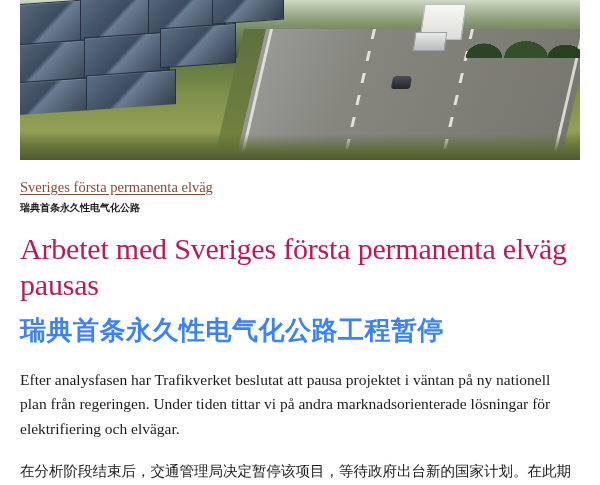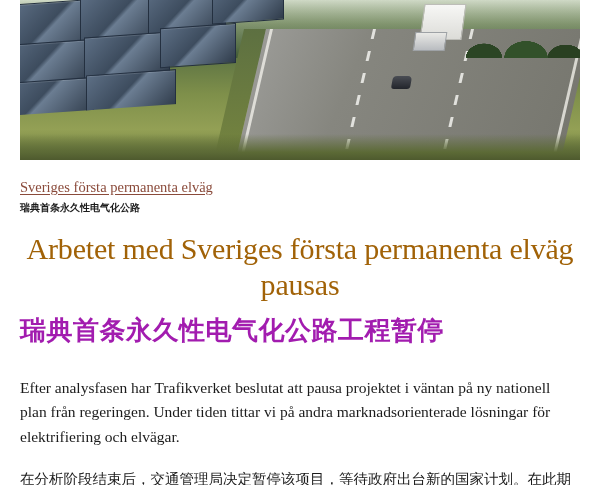--- a/index.html
+++ b/index.html
@@ -196,38 +196,37 @@
     color: #1b1b1b;
     font-weight: 700;
     margin-top: 2px;
   }
   h1.title-sv {
     font-family: "Liberation Serif", serif;
     font-weight: 400;
     font-size: 30px;
     line-height: 1.22;
     margin: 16px 0 0 0;
-    color: #a16207;
+    color: #be185d;
     letter-spacing: -0.2px;
-    text-align: center;
   }
   h2.title-zh {
     font-family: "DejaVu Sans", sans-serif;
     font-weight: 700;
     font-size: 26px;
     line-height: 1.3;
     margin: 10px 0 0 0;
-    color: #a21caf;
+    color: #3b82f6;
     letter-spacing: 0.5px;
   }
   p.body-sv {
     font-family: "Liberation Serif", serif;
     font-size: 15.5px;
     line-height: 1.58;
-    margin: 28px 0 0 0;
+    margin: 20px 0 0 0;
     color: #1b1b1b;
   }
   p.body-zh {
     font-family: "DejaVu Sans", sans-serif;
     font-size: 14.5px;
     line-height: 1.75;
     margin: 18px 0 0 0;
     color: #1b1b1b;
   }
 </style>

